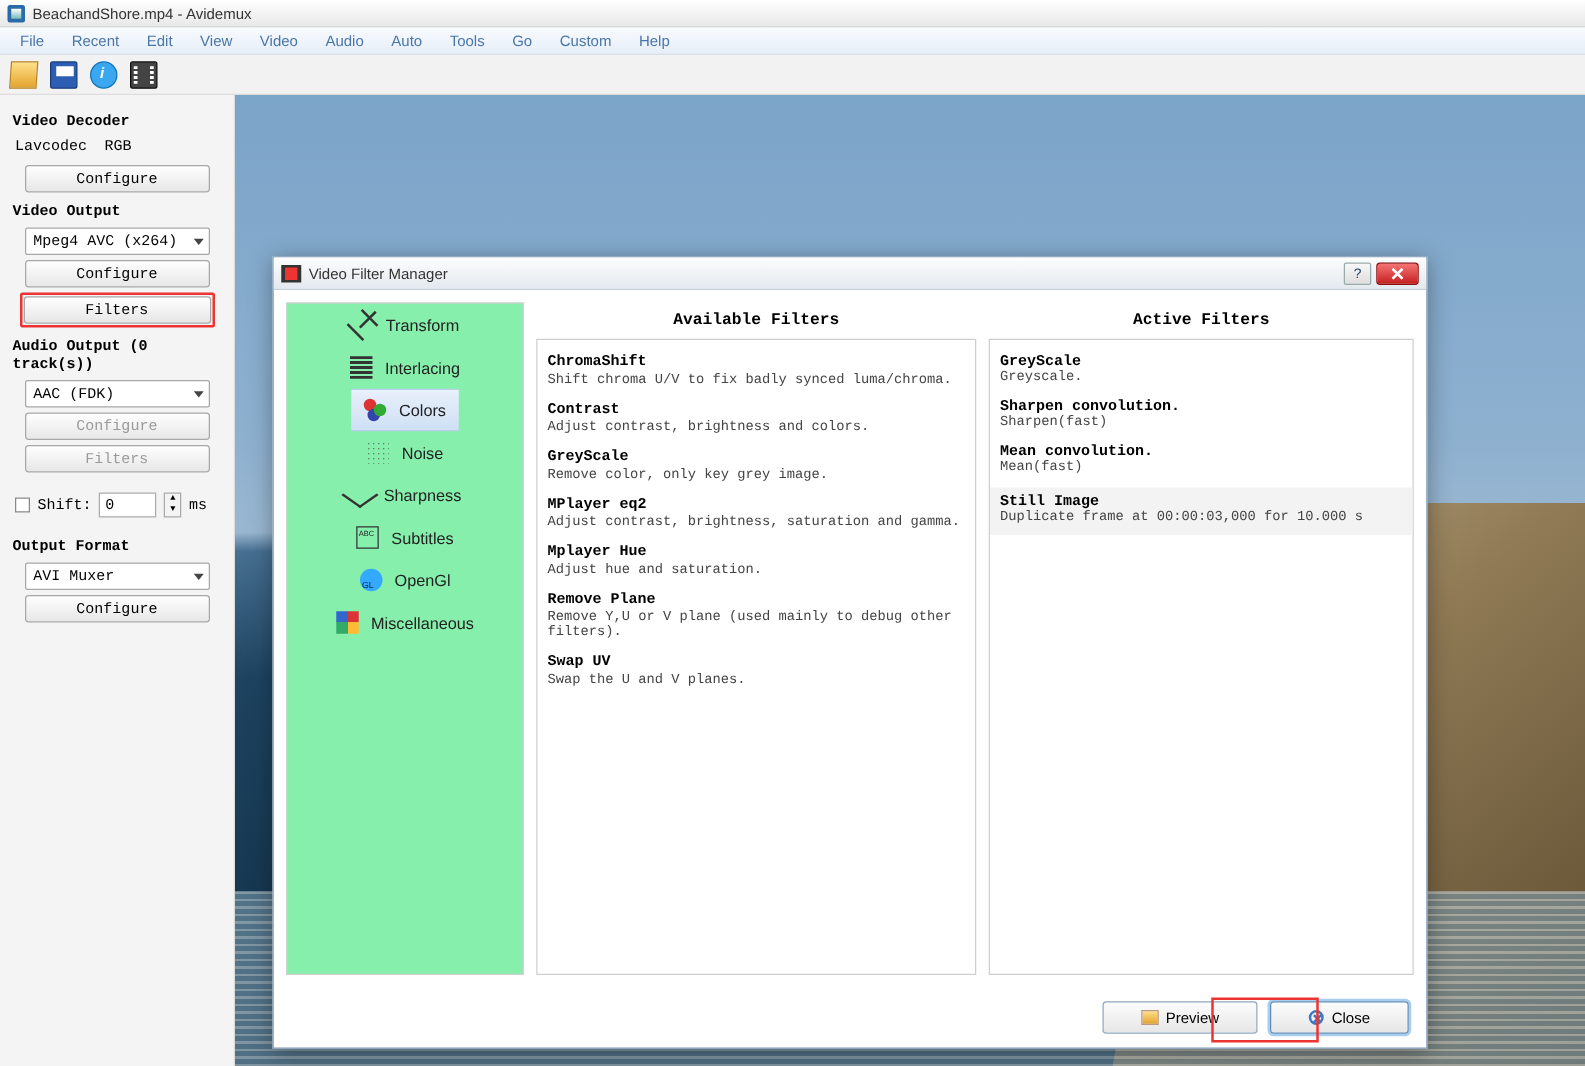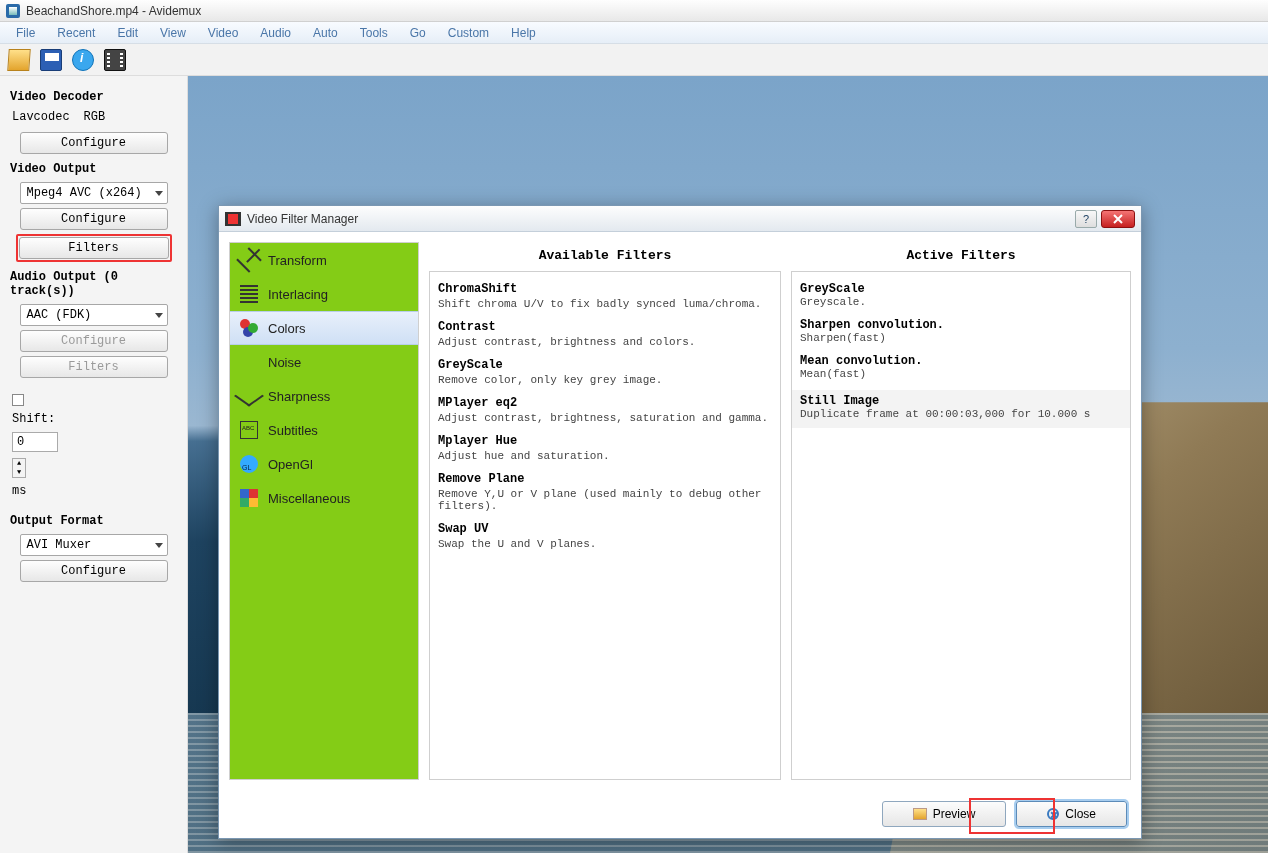--- a/index.html
+++ b/index.html
@@ -88,21 +88,21 @@
   margin:4px auto;
 }
 .btn.disabled { color:#9a9a9a; }
 .select {
   width:148px;height:22px;background:#fff;border:1px solid #a7a7a7;border-radius:2px;
   display:flex;align-items:center;justify-content:space-between;padding:0 4px 0 6px;margin:4px auto;
   font-family:"Courier New",monospace;font-size:12px;
 }
 .select .arrow{width:0;height:0;border-left:4px solid transparent;border-right:4px solid transparent;border-top:5px solid #444;}
 .highlight-red { border:2px solid #e33;padding:1px;margin:2px auto;width:156px;border-radius:2px;}
-.shift-row{display:flex;gap:6px;margin:16px 2px;font-family:"Courier New",monospace;flex-direction:column;}
+.shift-row{display:flex;align-items:center;gap:6px;margin:16px 2px;font-family:"Courier New",monospace;}
 .shift-row input[type=text]{width:46px;height:20px;border:1px solid #aaa;padding:0 4px;font-family:"Courier New",monospace;font-size:12px;}
 .spinner{width:14px;height:20px;border:1px solid #aaa;display:flex;flex-direction:column;}
 .spinner div{flex:1;font-size:7px;text-align:center;line-height:8px;}
 .chk{width:12px;height:12px;border:1px solid #888;display:inline-block;background:#fff;}
 
 .preview-pane {
   flex:1;
   position:relative;
   background: linear-gradient(to bottom, #7ba4c9 0%, #8db0cf 35%, #9ab7d1 45%, #466f91 47%, #1e4360 60%, #102f45 100%);
   overflow:hidden;
@@ -130,21 +130,21 @@
 }
 .dlg-title .movie-icon{width:16px;height:14px;background:#333;position:relative;}
 .dlg-title .movie-icon::before{content:"";position:absolute;inset:2px 3px;background:#e33;}
 .dlg-title-text{font-size:12px;color:#333;}
 .dlg-title .right{margin-left:auto;display:flex;gap:4px;}
 .hlp-btn{width:22px;height:18px;background:linear-gradient(#f8f8f8,#dedede);border:1px solid #9aa;border-radius:2px;text-align:center;font-size:11px;line-height:16px;color:#246;}
 .close-btn{width:34px;height:18px;background:linear-gradient(#f57474,#c52020);border:1px solid #8c1010;border-radius:3px;display:flex;align-items:center;justify-content:center;}
 .close-btn svg{width:10px;height:10px;}
 
 .dlg-body{flex:1;display:flex;gap:10px;padding:10px;}
-.col{border:1px solid #cfcfcf;background:#84cc16;display:flex;flex-direction:column;}
+.col{border:1px solid #cfcfcf;background:#86efac;display:flex;flex-direction:column;align-items:center;}
 .categories{width:190px;}
 .categories .cat{
   height:34px;display:flex;align-items:center;gap:10px;padding:0 10px;cursor:default;
   font-size:13px;color:#222;
 }
 .cat.selected{background:linear-gradient(#e8f0fb,#cfe0f5);border-top:1px solid #b8cfe9;border-bottom:1px solid #b8cfe9;}
 .cat .ic{width:18px;height:18px;display:inline-block;}
 .ic-transform{border-top:2px solid #333;border-bottom:2px solid #333;transform:rotate(45deg);}
 .ic-transform::before{content:"";position:absolute;width:100%;border-top:2px solid #333;transform:rotate(-90deg);}
 .ic-interlacing{background:repeating-linear-gradient(0deg,#333 0,#333 2px,transparent 2px,transparent 4px);}

